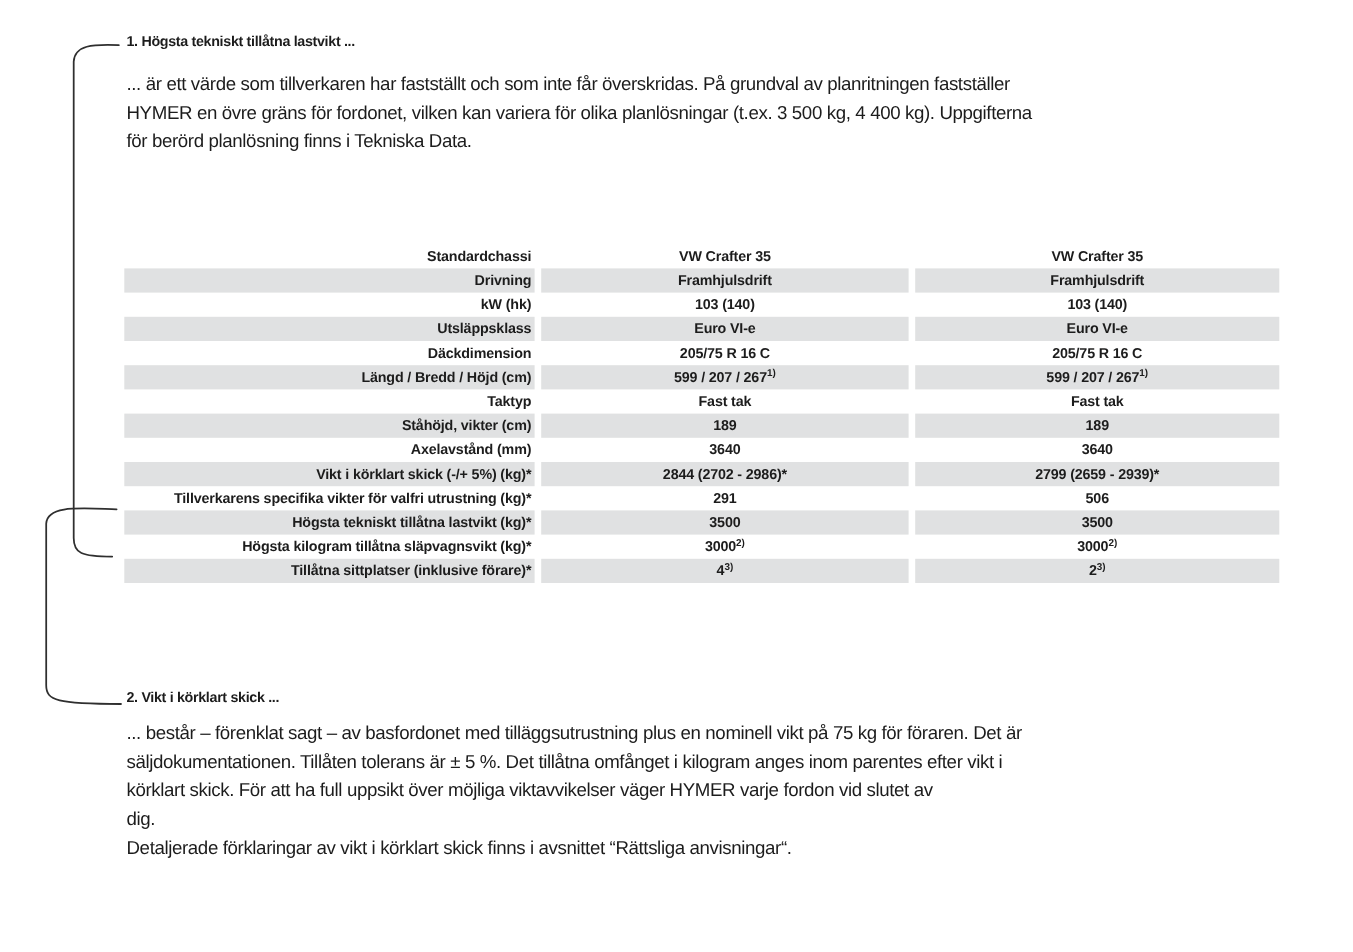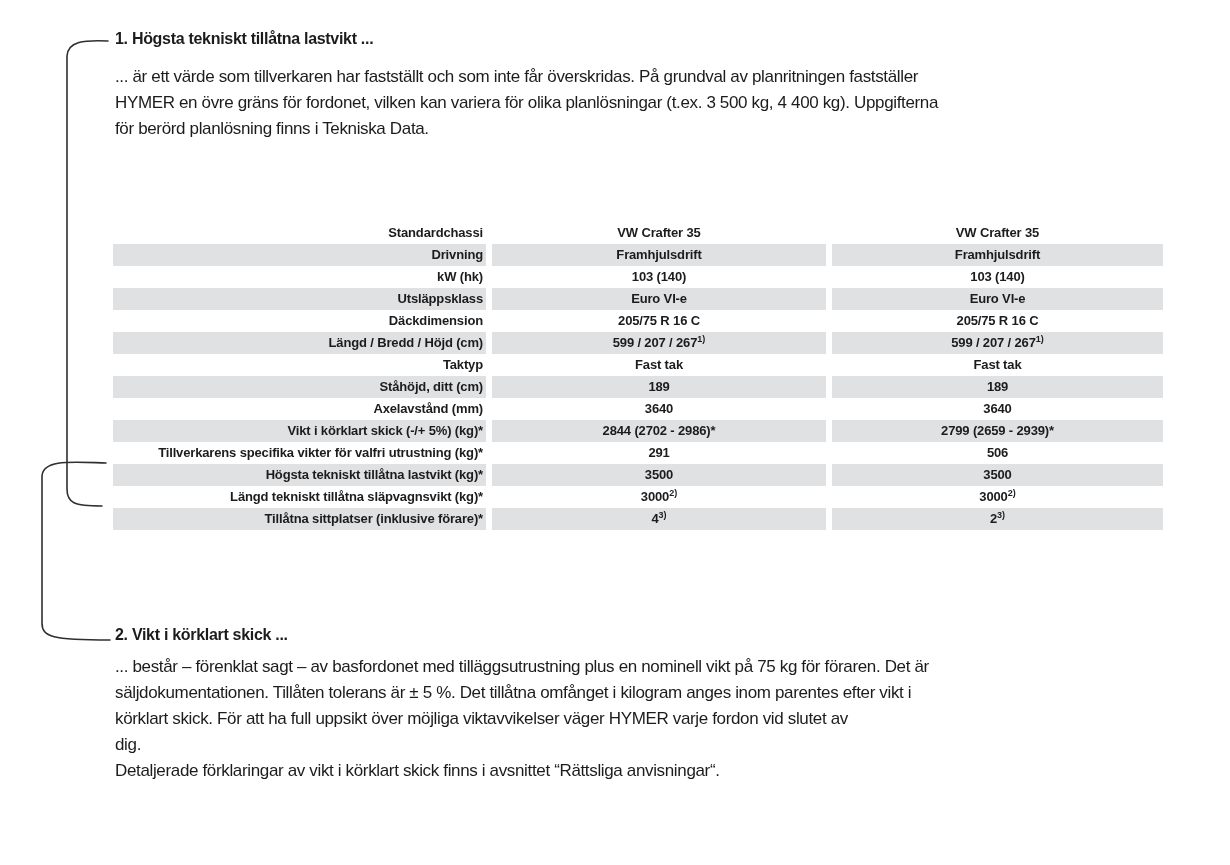--- a/index.html
+++ b/index.html
@@ -3,21 +3,21 @@
 <meta charset="utf-8">
 <style>
   html,body { margin:0; padding:0; background:#ffffff; }
   .page {
     position:relative; width:1230px; height:865px; background:#ffffff;
     font-family:"Liberation Sans", sans-serif; color:#1c1c1c; overflow:hidden;
   }
   .brackets { position:absolute; left:0; top:0; pointer-events:none; }
 
   .heading {
-    position:absolute; left:115px; font-size:16px; font-weight:bold;
+    position:absolute; left:115px; font-size:13px; font-weight:bold;
     letter-spacing:-0.3px; white-space:nowrap;
   }
   #heading-1 { top:30px; }
   #heading-2 { top:626px; }
 
   .para { position:absolute; left:115px; width:1058px; font-size:17px; letter-spacing:-0.35px; }
   #para-1 { top:64px; }
   #para-2 { top:654px; }
   .pline { height:26px; line-height:26px; white-space:nowrap; }
 
@@ -83,21 +83,21 @@
         <div class="cell label">Längd / Bredd / Höjd (cm)</div>
         <div class="cell val"><span>599 / 207 / 267</span><sup>1)</sup></div>
         <div class="cell val"><span>599 / 207 / 267</span><sup>1)</sup></div>
       </div>
       <div class="trow">
         <div class="cell label">Taktyp</div>
         <div class="cell val"><span>Fast tak</span></div>
         <div class="cell val"><span>Fast tak</span></div>
       </div>
       <div class="trow alt">
-        <div class="cell label">Ståhöjd, ditt (cm)</div>
+        <div class="cell label">Ståhöjd, vikter (cm)</div>
         <div class="cell val"><span>189</span></div>
         <div class="cell val"><span>189</span></div>
       </div>
       <div class="trow">
         <div class="cell label">Axelavstånd (mm)</div>
         <div class="cell val"><span>3640</span></div>
         <div class="cell val"><span>3640</span></div>
       </div>
       <div class="trow alt">
         <div class="cell label">Vikt i körklart skick (-/+ 5%) (kg)*</div>
@@ -108,21 +108,21 @@
         <div class="cell label">Tillverkarens specifika vikter för valfri utrustning (kg)*</div>
         <div class="cell val"><span>291</span></div>
         <div class="cell val"><span>506</span></div>
       </div>
       <div class="trow alt">
         <div class="cell label">Högsta tekniskt tillåtna lastvikt (kg)*</div>
         <div class="cell val"><span>3500</span></div>
         <div class="cell val"><span>3500</span></div>
       </div>
       <div class="trow">
-        <div class="cell label">Längd tekniskt tillåtna släpvagnsvikt (kg)*</div>
+        <div class="cell label">Högsta kilogram tillåtna släpvagnsvikt (kg)*</div>
         <div class="cell val"><span>3000</span><sup>2)</sup></div>
         <div class="cell val"><span>3000</span><sup>2)</sup></div>
       </div>
       <div class="trow alt">
         <div class="cell label">Tillåtna sittplatser (inklusive förare)*</div>
         <div class="cell val"><span>4</span><sup>3)</sup></div>
         <div class="cell val"><span>2</span><sup>3)</sup></div>
       </div>
     </div>
 

